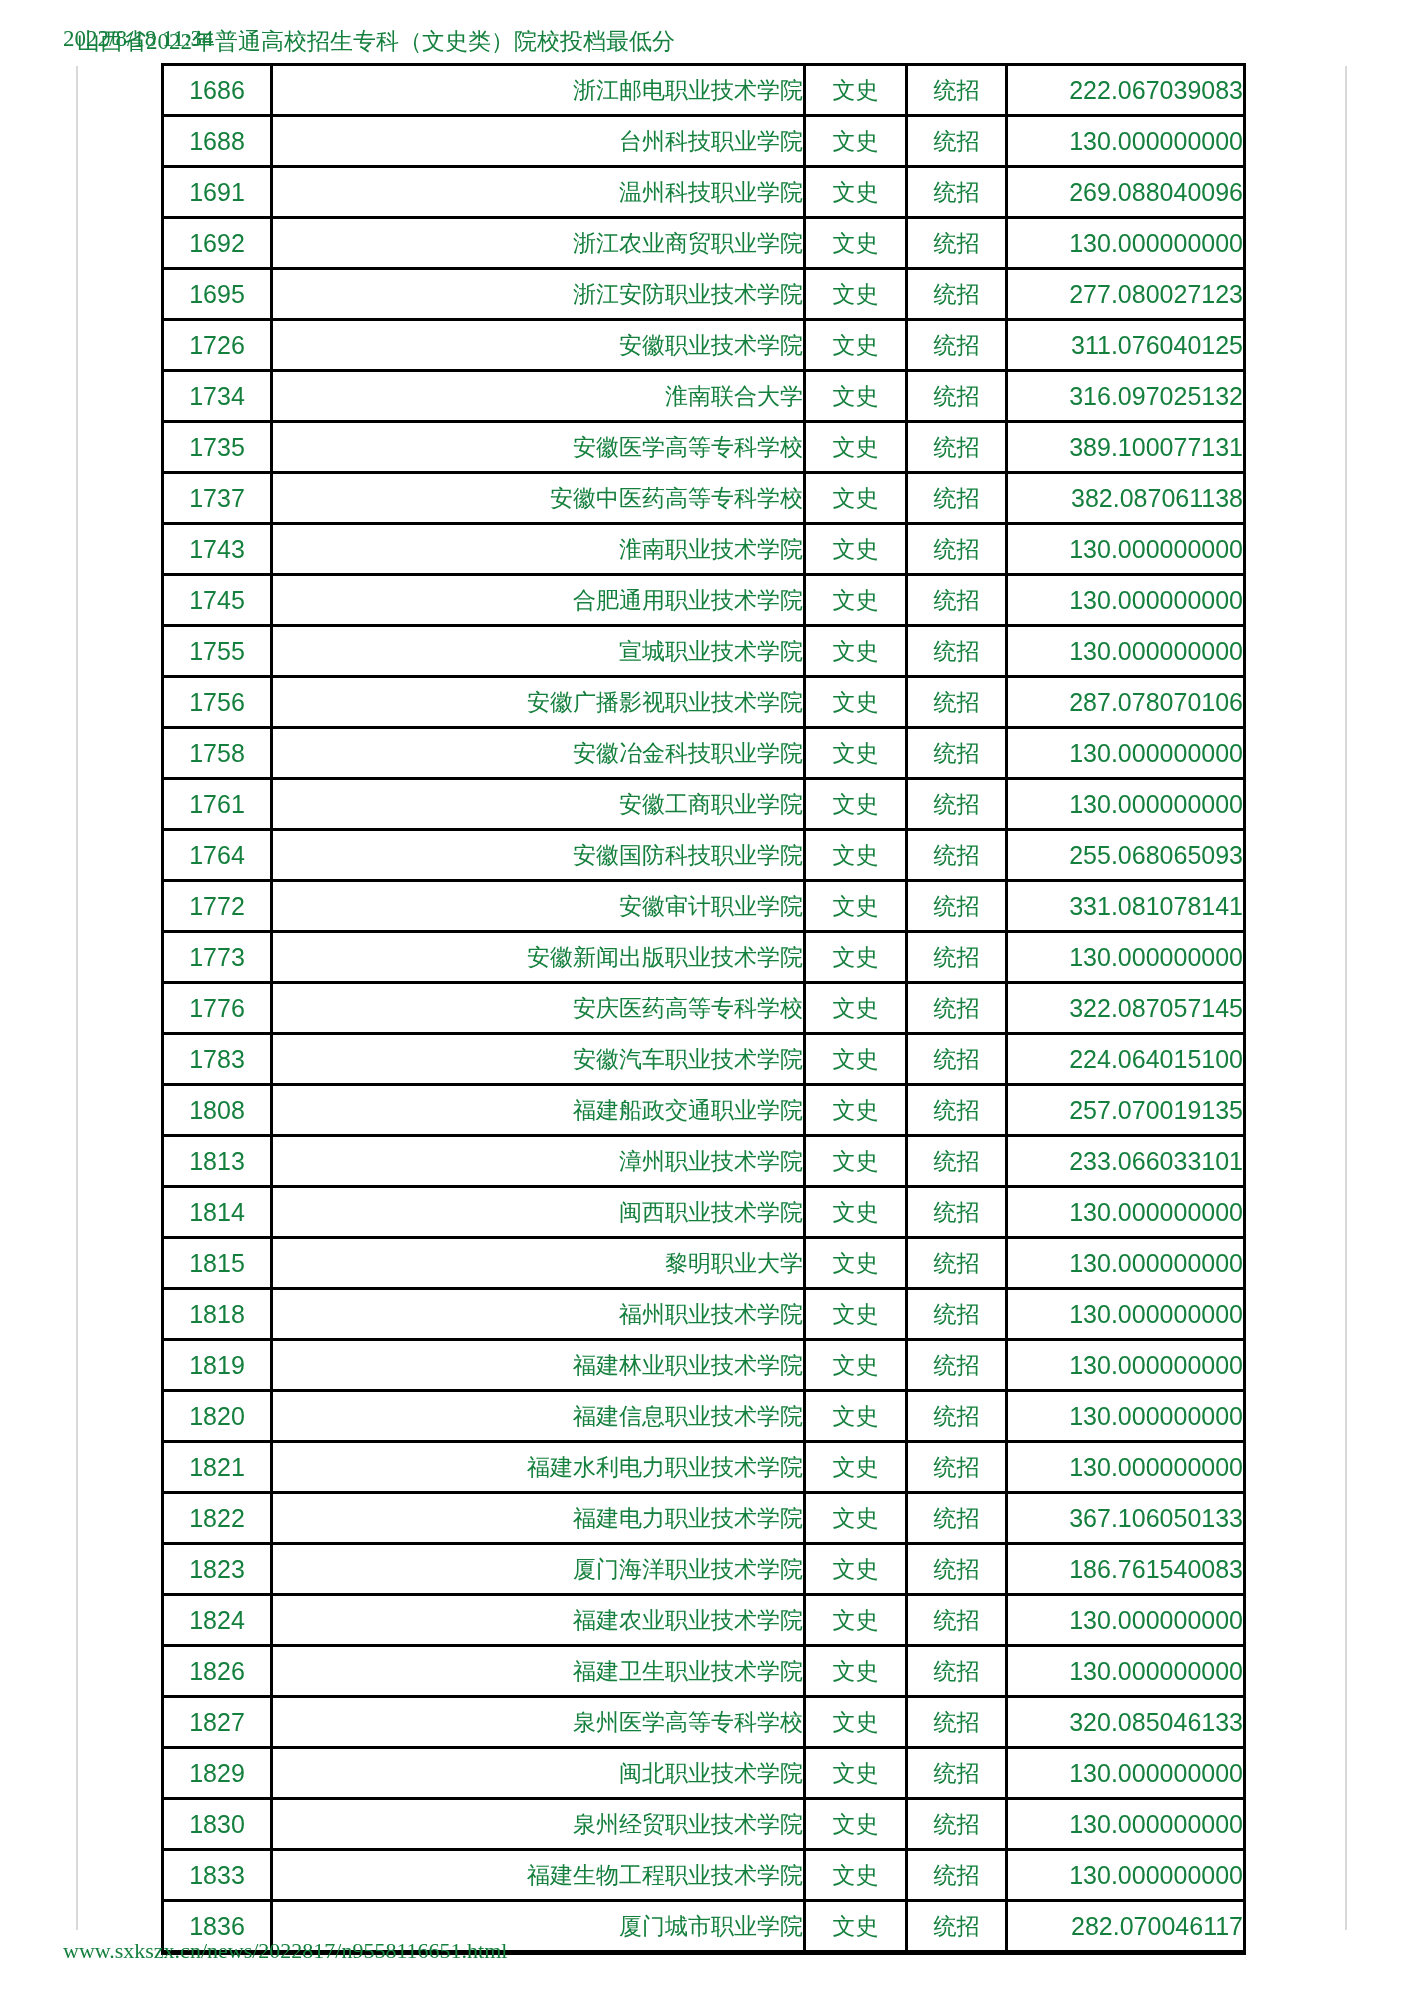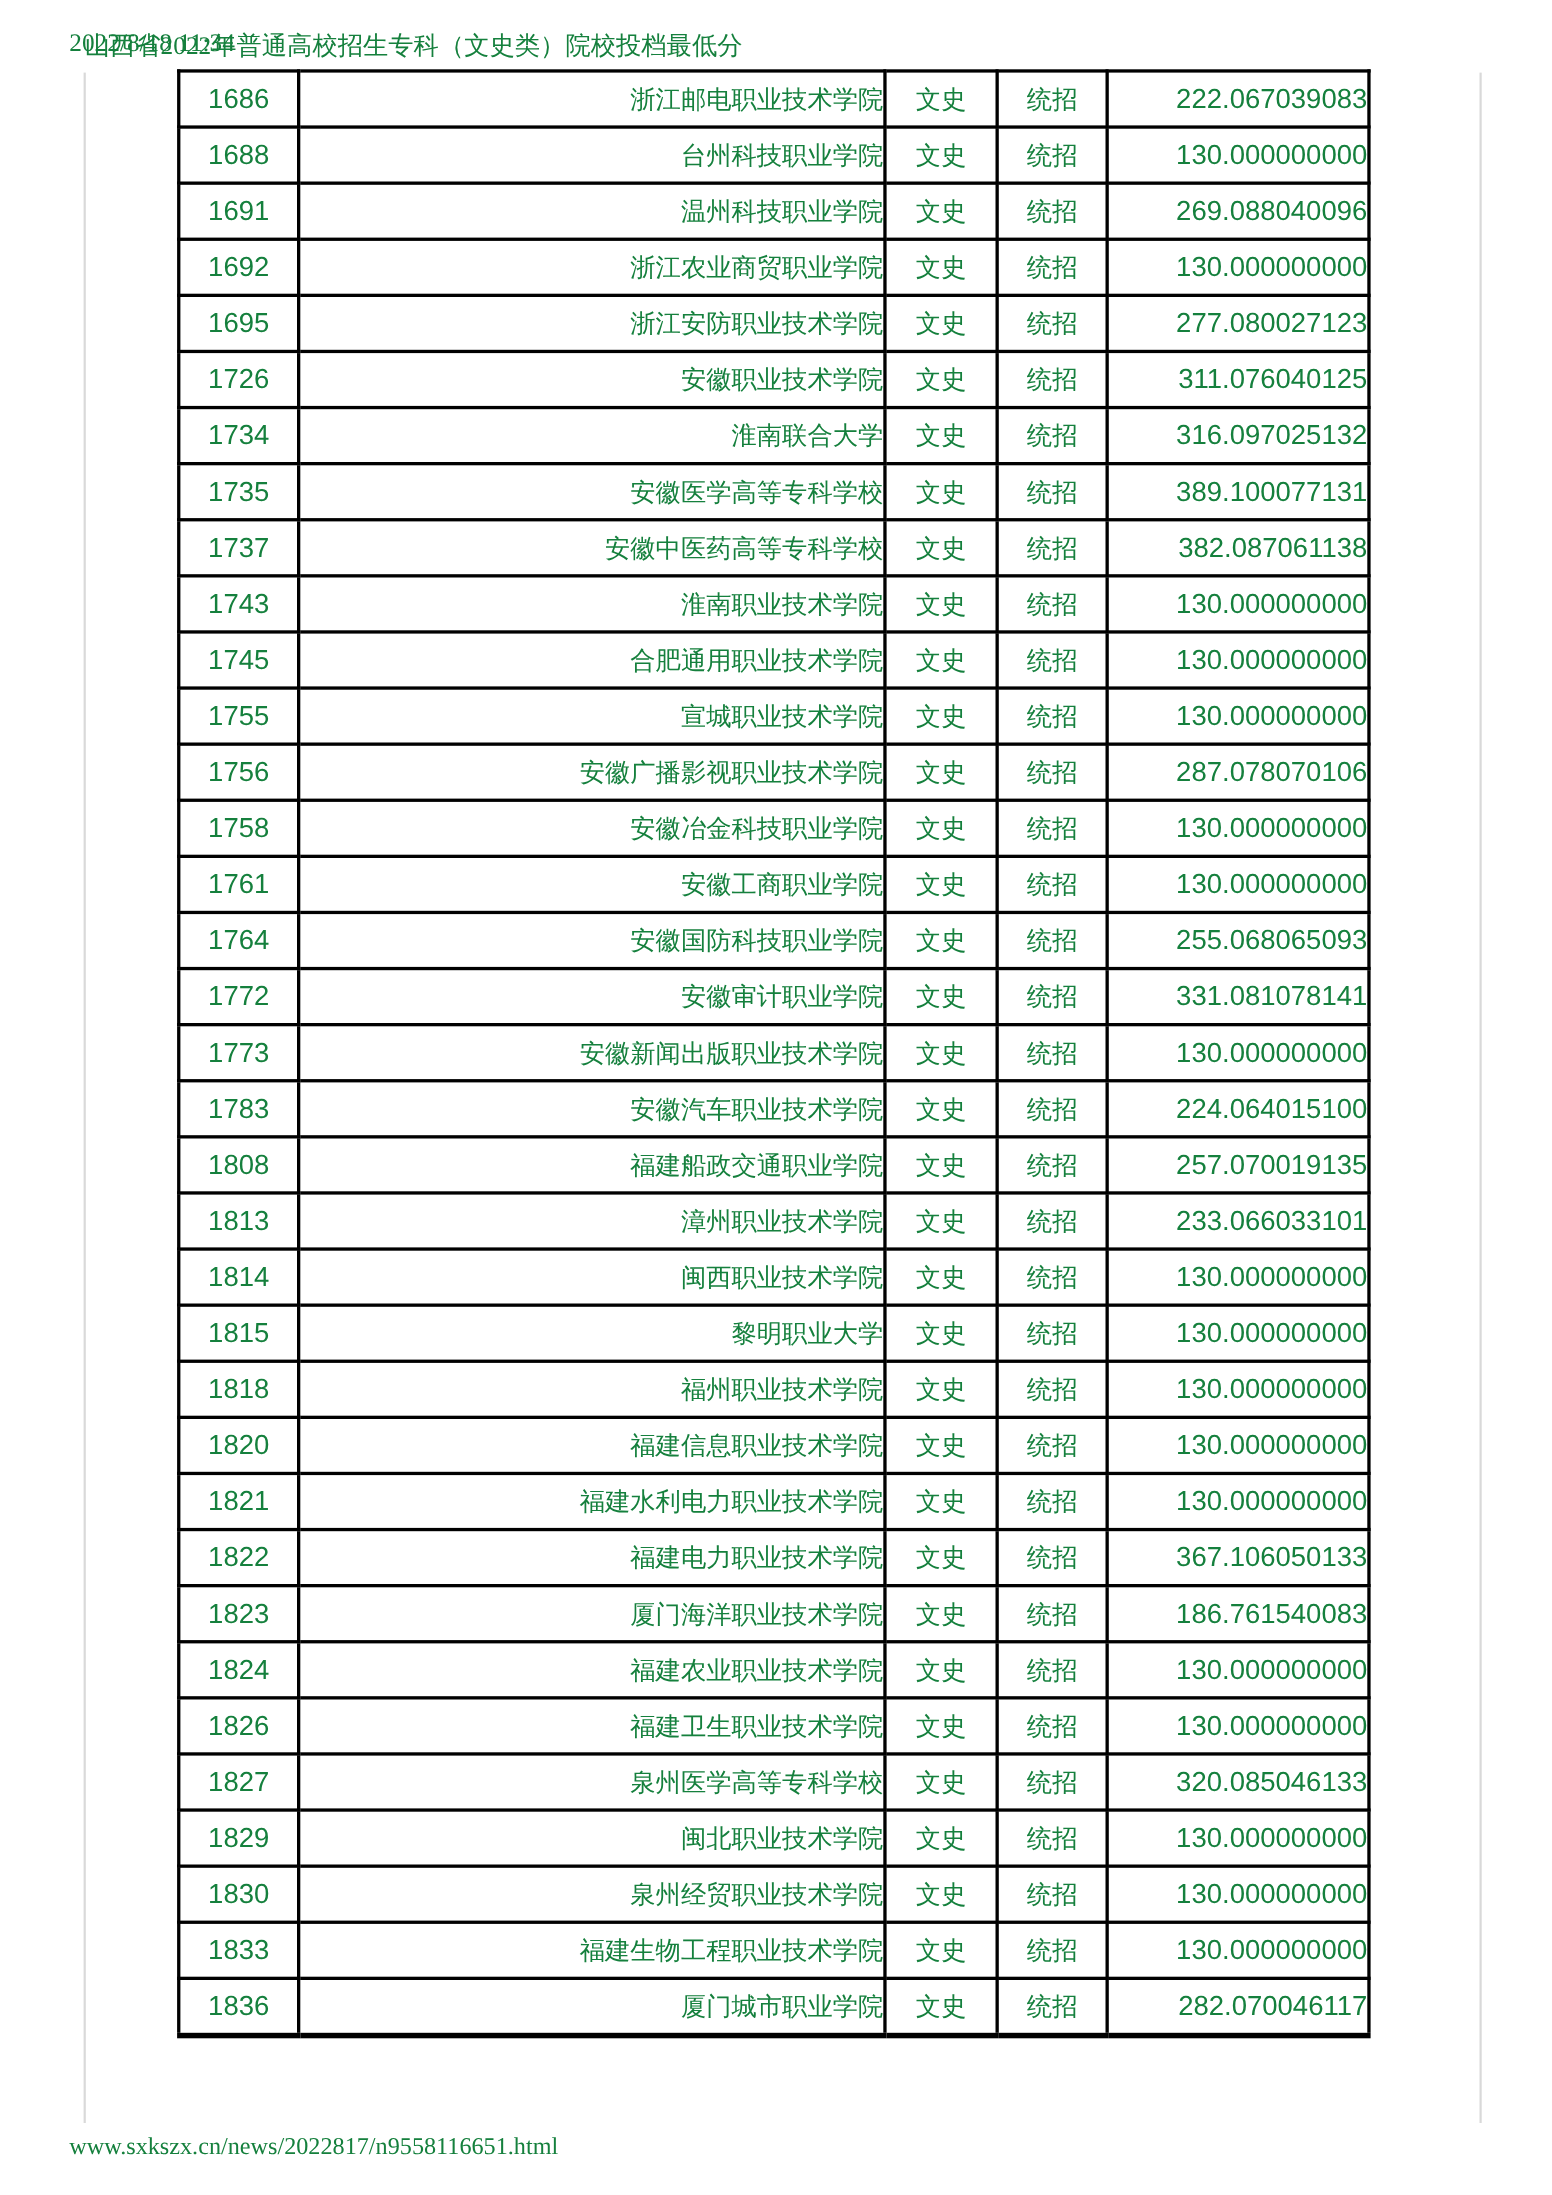--- a/index.html
+++ b/index.html
@@ -237,20 +237,27 @@
     <td class="score-cell">331.081078141</td>
   </tr>
           <tr>
     <td class="code-cell">1773</td>
     <td class="school-cell">安徽新闻出版职业技术学院</td>
     <td class="cat-cell">文史</td>
     <td class="type-cell">统招</td>
     <td class="score-cell">130.000000000</td>
   </tr>
           <tr>
+    <td class="code-cell">1776</td>
+    <td class="school-cell">安庆医药高等专科学校</td>
+    <td class="cat-cell">文史</td>
+    <td class="type-cell">统招</td>
+    <td class="score-cell">322.087057145</td>
+  </tr>
+          <tr>
     <td class="code-cell">1783</td>
     <td class="school-cell">安徽汽车职业技术学院</td>
     <td class="cat-cell">文史</td>
     <td class="type-cell">统招</td>
     <td class="score-cell">224.064015100</td>
   </tr>
           <tr>
     <td class="code-cell">1808</td>
     <td class="school-cell">福建船政交通职业学院</td>
     <td class="cat-cell">文史</td>
@@ -279,20 +286,27 @@
     <td class="score-cell">130.000000000</td>
   </tr>
           <tr>
     <td class="code-cell">1818</td>
     <td class="school-cell">福州职业技术学院</td>
     <td class="cat-cell">文史</td>
     <td class="type-cell">统招</td>
     <td class="score-cell">130.000000000</td>
   </tr>
           <tr>
+    <td class="code-cell">1819</td>
+    <td class="school-cell">福建林业职业技术学院</td>
+    <td class="cat-cell">文史</td>
+    <td class="type-cell">统招</td>
+    <td class="score-cell">130.000000000</td>
+  </tr>
+          <tr>
     <td class="code-cell">1820</td>
     <td class="school-cell">福建信息职业技术学院</td>
     <td class="cat-cell">文史</td>
     <td class="type-cell">统招</td>
     <td class="score-cell">130.000000000</td>
   </tr>
           <tr>
     <td class="code-cell">1821</td>
     <td class="school-cell">福建水利电力职业技术学院</td>
     <td class="cat-cell">文史</td>

